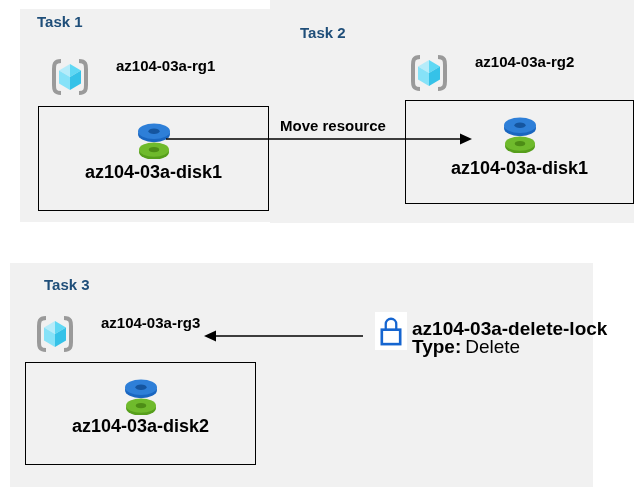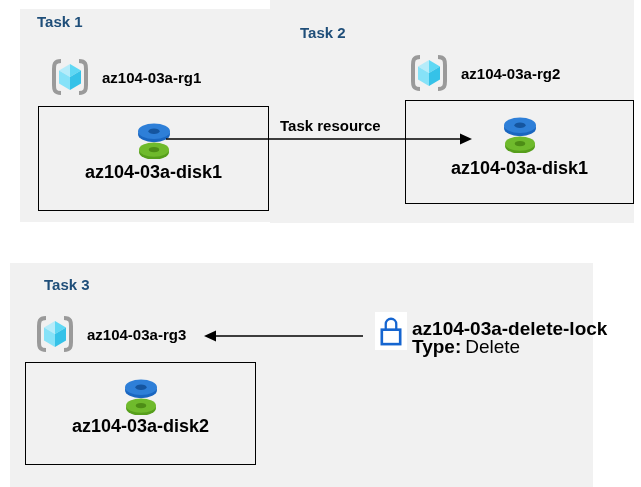--- a/index.html
+++ b/index.html
@@ -22,21 +22,21 @@
   html,body{margin:0;padding:0;background:#ffffff;}
   #stage{
     position:relative;width:641px;height:487px;background:#ffffff;overflow:hidden;
     font-family:"Liberation Sans", sans-serif;color:#000;
   }
   .panel{position:absolute;background:var(--panel-bg);}
   .task-title{
     position:absolute;margin:0;font-size:15px;font-weight:700;color:var(--heading);
     white-space:nowrap;
   }
-  .rg-row{position:absolute;display:flex;align-items:center;gap:10px;height:40px;}
+  .rg-row{position:absolute;display:flex;align-items:flex-start;gap:24px;height:40px;}
   .rg-label{font-size:15px;font-weight:700;white-space:nowrap;}
   .res-box{position:absolute;border:1.5px solid var(--box-border);background:transparent;}
   .disk-icon{position:absolute;left:50%;transform:translateX(-50%);}
   .disk-label{
     position:absolute;left:0;right:0;text-align:center;
     font-size:18px;font-weight:700;white-space:nowrap;
   }
   .move-label{position:absolute;font-size:15px;font-weight:700;white-space:nowrap;}
   .lock-chip{
     position:absolute;background:#ffffff;display:flex;align-items:center;justify-content:center;
@@ -100,21 +100,21 @@
         <ellipse cx="20" cy="15" rx="16" ry="8.2" style="fill:var(--disk-blue-rim)"></ellipse>
         <ellipse cx="20" cy="12.3" rx="16" ry="7.8" style="fill:var(--disk-blue-top)"></ellipse>
         <ellipse cx="20" cy="12.3" rx="5.6" ry="2.8" style="fill:var(--disk-blue-hole)"></ellipse>
         <ellipse cx="20" cy="33" rx="15" ry="7.6" style="fill:var(--disk-green-rim)"></ellipse>
         <ellipse cx="20" cy="30.6" rx="15" ry="7.2" style="fill:var(--disk-green-top)"></ellipse>
         <ellipse cx="20" cy="30.6" rx="5.2" ry="2.6" style="fill:var(--disk-green-hole)"></ellipse>
       </svg>
       <span class="disk-label" style="top:57px;">az104-03a-disk1</span>
     </div>
 
-    <span class="move-label" style="left:10px;top:117px;">Task resource</span>
+    <span class="move-label" style="left:10px;top:117px;">Move resource</span>
   </section>
 
   <section class="panel" style="left:10px;top:263px;width:583px;height:224px;">
     <h2 class="task-title" style="left:34px;top:13px;">Task 3</h2>
 
     <div class="rg-row" style="left:23px;top:51px;">
       <svg width="44" height="40" viewBox="0 0 44 40">
         <path d="M13 4 C6 4 6 8 6 12 L6 28 C6 32 6 36 13 36" fill="none" style="stroke:var(--bracket-gray)" stroke-width="4"></path>
         <path d="M31 4 C38 4 38 8 38 12 L38 28 C38 32 38 36 31 36" fill="none" style="stroke:var(--bracket-gray)" stroke-width="4"></path>
         <polygon points="22,7 11,13.5 22,20" style="fill:var(--cube-light)"></polygon>

